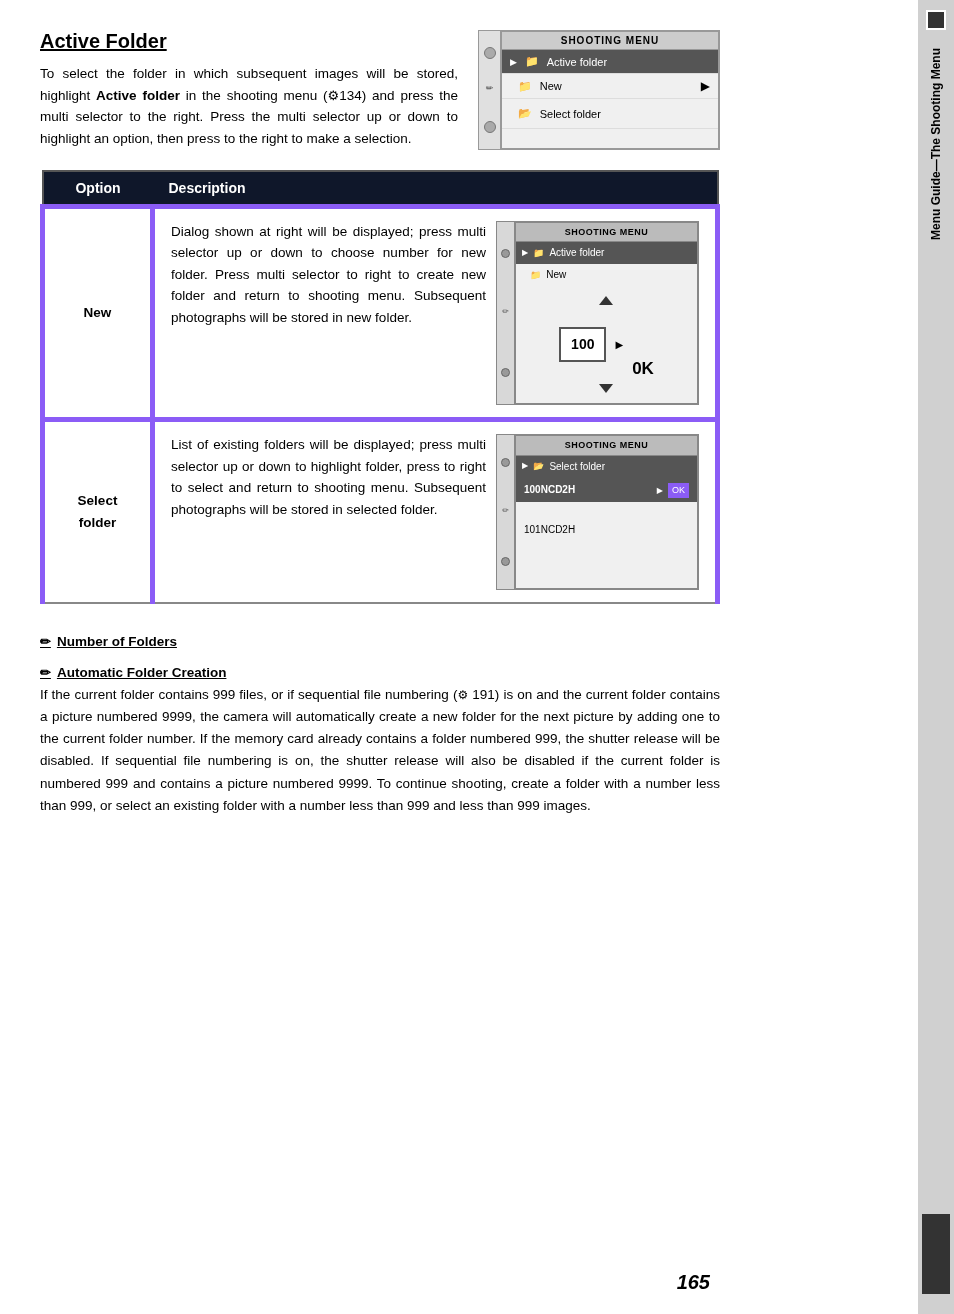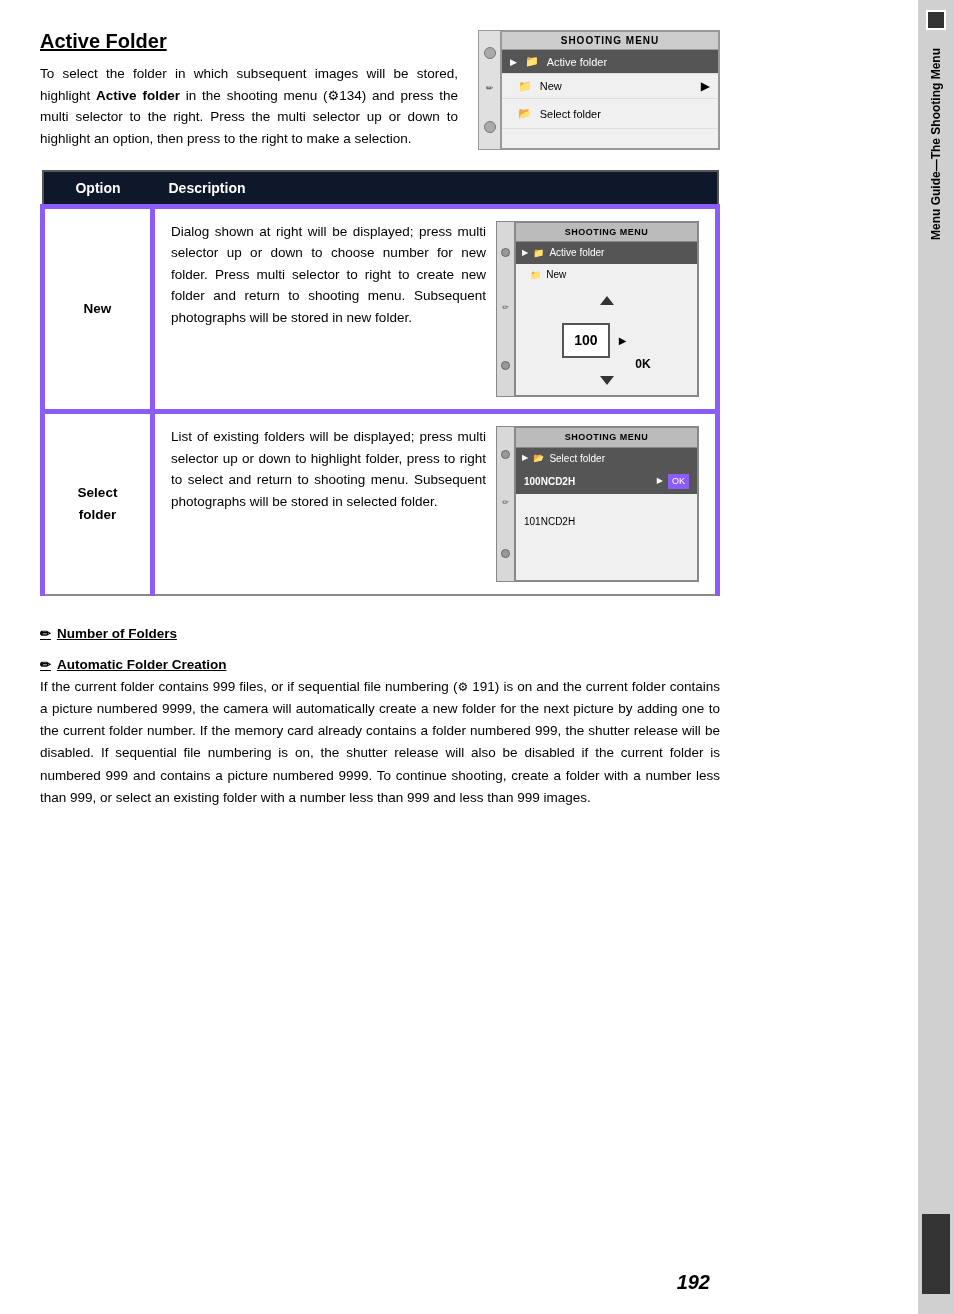--- a/index.html
+++ b/index.html
@@ -431,21 +431,21 @@
                     <span style="font-size:9px;">📁</span>
                     <span>New</span>
                   </div>
 
                   <div class="number-display">
                     <div style="display:flex; flex-direction:column; align-items:center;">
                       <div class="arrow-up"></div>
                       <div style="display:flex; align-items:center; gap:9px;">
                         <span class="number-box">100</span>
                         <span style="font-size:10px;">▶</span>
-                        <span style="font-size:12px; font-weight:bold;margin-top:48px;">0K</span>
+                        <span style="font-size:17px; font-weight:bold;margin-top:48px;">0K</span>
                       </div>
                       <div class="arrow-down"></div>
                     </div>
                   </div>
                 </div>
               </div>
             </div>
           </td>
         </tr>
 
@@ -462,21 +462,21 @@
                   <div style="font-size:8px; color:#555;">✏</div>
                   <div class="small-side-dot"></div>
                 </div>
                 <div class="small-camera-menu">
                   <div class="small-menu-header">SHOOTING MENU</div>
                   <div class="small-menu-row selected">
                     <span style="font-size:8px;">▶</span>
                     <span style="font-size:9px;">📂</span>
                     <span>Select folder</span>
                   </div>
-                  <div class="small-menu-row highlight-row" style="padding: 4px 8px; background:#555; color:#fff;">
+                  <div class="small-menu-row highlight-row" style="padding: 4px 8px; background:#555; color:#fff;align-items:flex-end;">
                     <span style="flex:1; font-weight:bold;">100NCD2H</span>
                     <span style="font-size:8px;">▶</span>
                     <span class="ok-inline">OK</span>
                   </div>
                   <div class="small-menu-row" style="padding: 20px 8px;">
                     <span>101NCD2H</span>
                   </div>
                   <div style="height: 30px;"></div>
                 </div>
               </div>
@@ -497,21 +497,21 @@
 
       <div class="note-block">
         <div class="note-header">
           <span style="font-size: 13px;">✏</span>
           <span>Automatic Folder Creation</span>
         </div>
         <p class="note-text">If the current folder contains 999 files, or if sequential file numbering (<span style="font-size:12px;">⚙</span> 191) is on and the current folder contains a picture numbered 9999, the camera will automatically create a new folder for the next picture by adding one to the current folder number.  If the memory card already contains a folder numbered 999, the shutter release will be disabled.  If sequential file numbering is on, the shutter release will also be disabled if the current folder is numbered 999 and contains a picture numbered 9999.  To continue shooting, create a folder with a number less than 999, or select an existing folder with a number less than 999 and less than 999 images.</p>
       </div>
     </div>
 
-    <div class="page-number">192</div>
+    <div class="page-number">165</div>
   </div>
 
   <div class="right-sidebar">
     <div class="sidebar-icon"></div>
     <div class="sidebar-text-vertical">Menu Guide—The Shooting Menu</div>
     <div class="sidebar-dark-block"></div>
   </div>
 
 </div>
 

